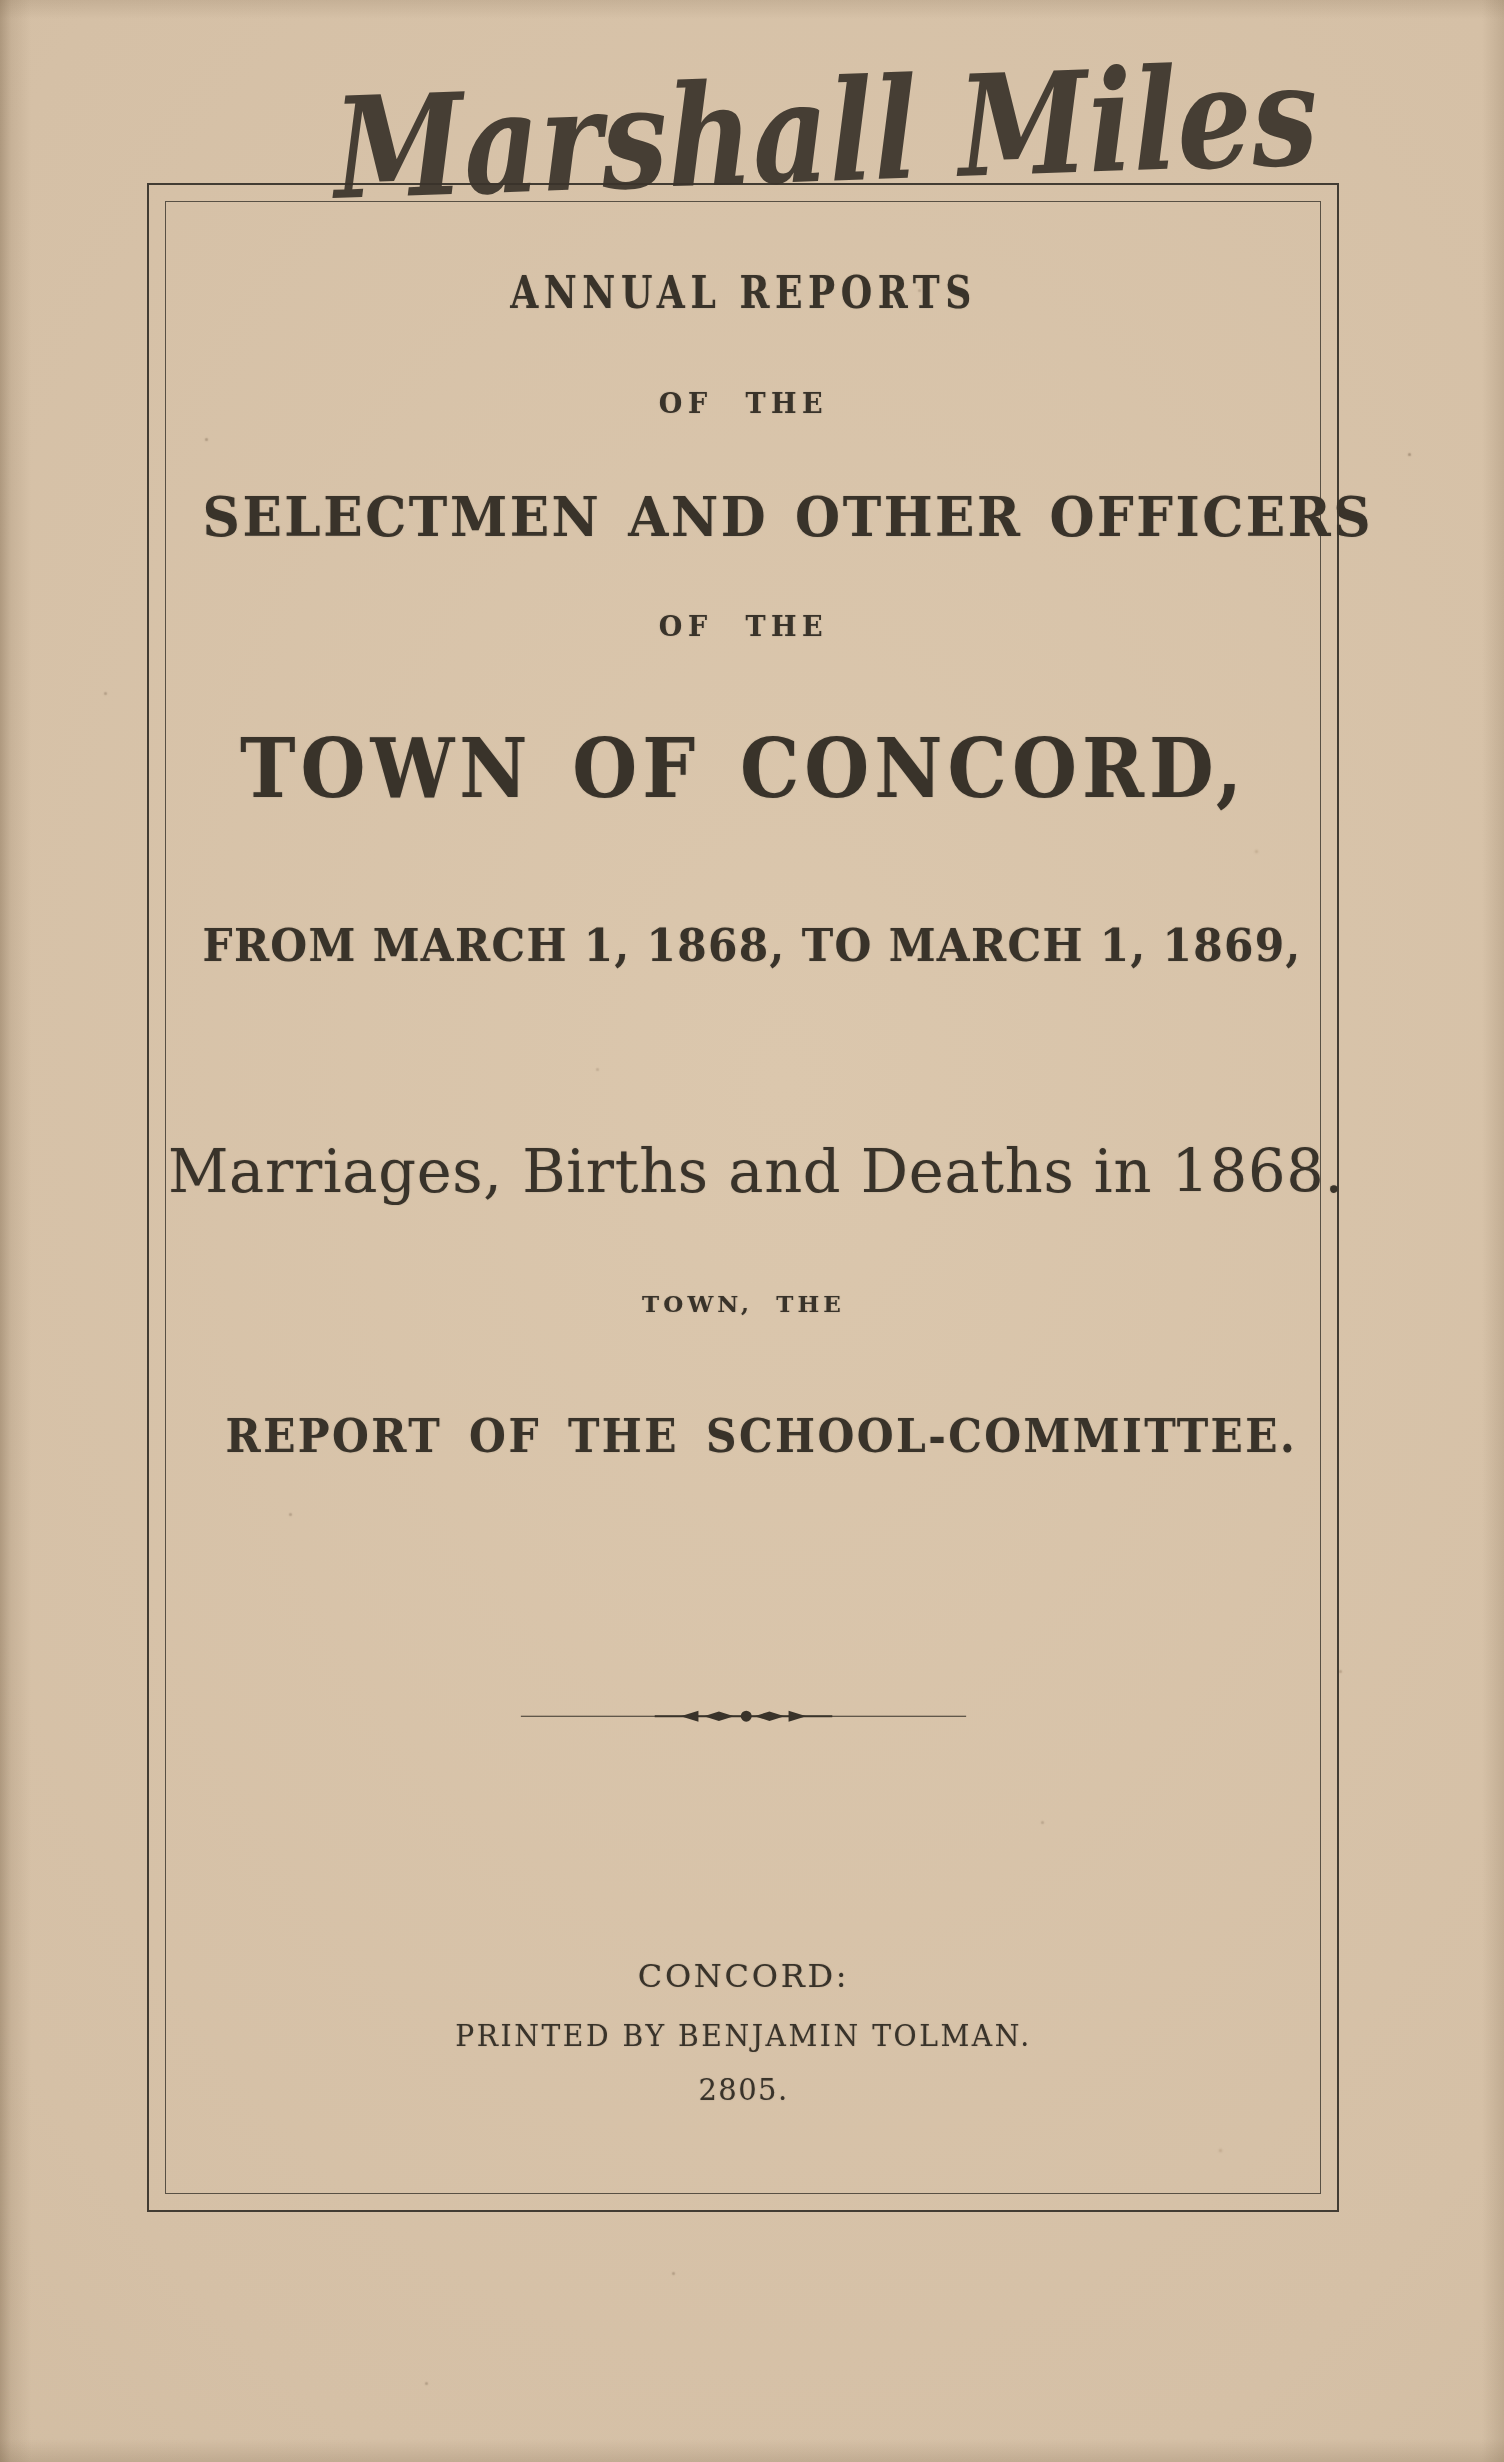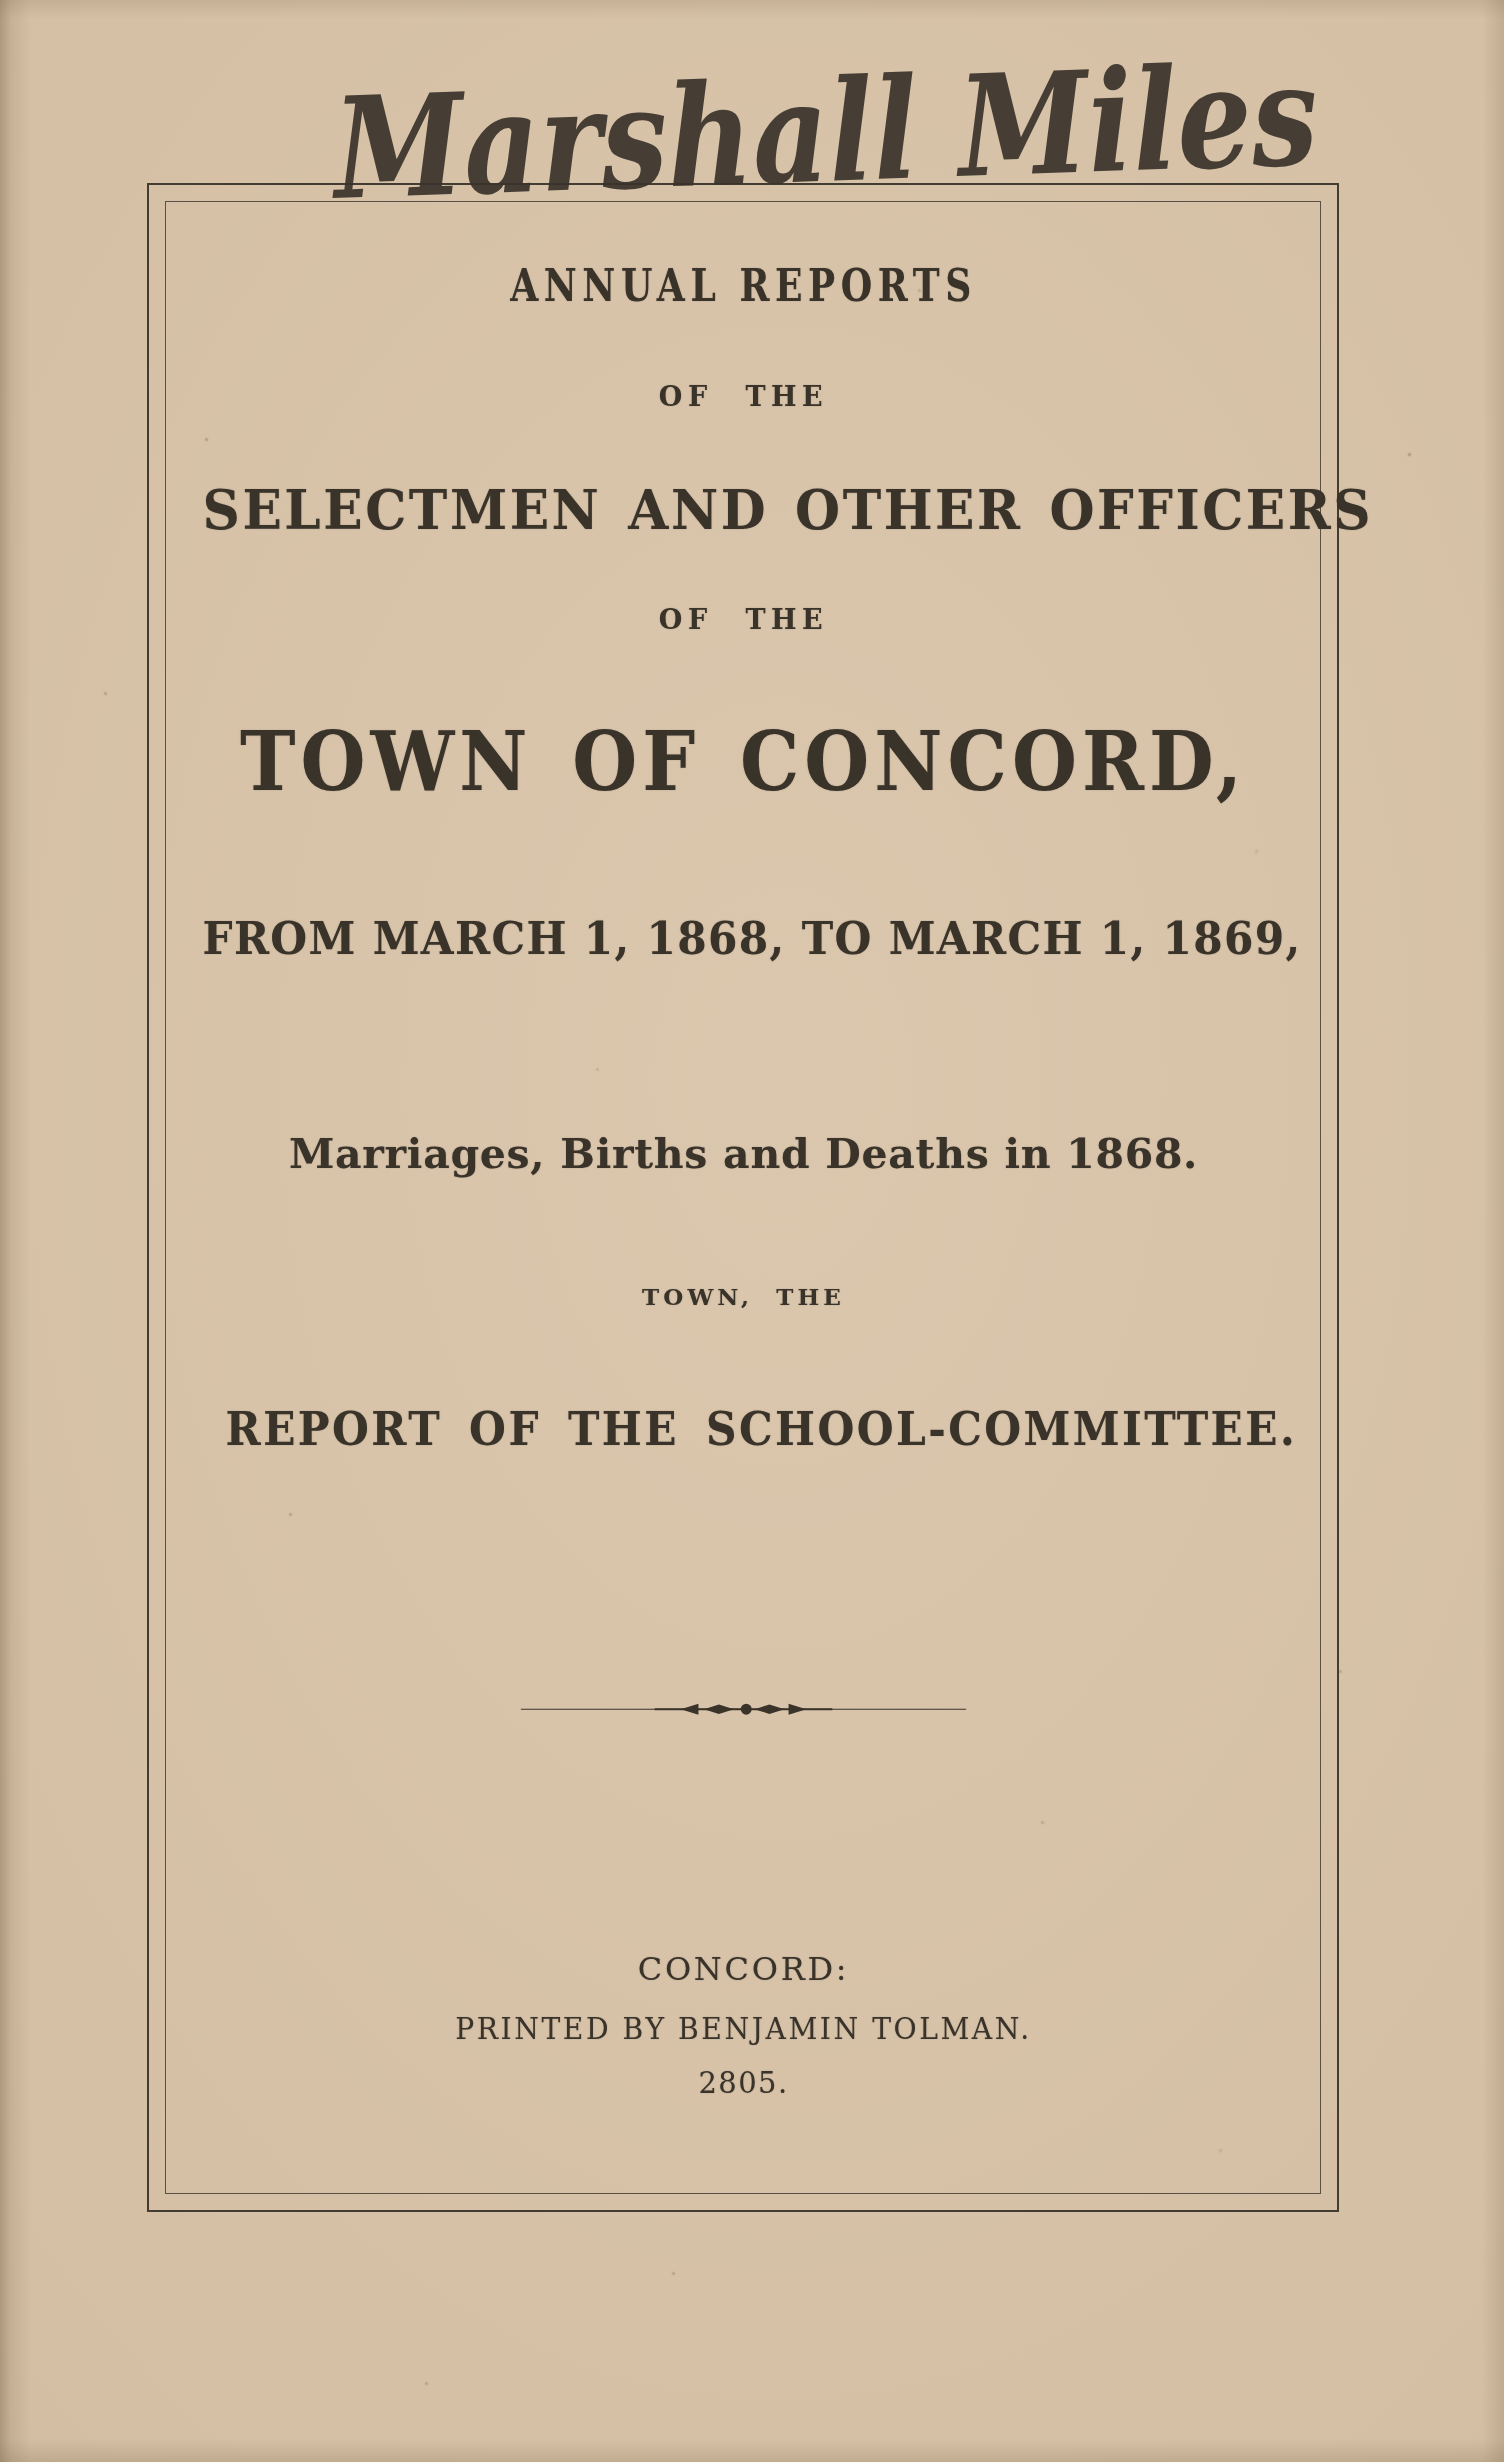--- a/index.html
+++ b/index.html
@@ -37,35 +37,35 @@
     border:2.7px solid #423c33;box-sizing:border-box;
   }
   .frame-inner{
     position:absolute;inset:16.4px;
     border:1.4px solid rgba(66,60,51,.85);
   }
   .signature{
     position:absolute;left:287px;top:27px;width:1081px;height:205px;z-index:3;
   }
   .content{
-    position:absolute;left:168px;top:196px;width:1151px;height:1988px;z-index:2;
+    position:absolute;left:168px;top:203px;width:1151px;height:1988px;z-index:2;
   }
   .line{
     position:absolute;left:0;right:0;text-align:center;white-space:nowrap;
     line-height:1.12;color:#39332a;
     text-shadow:0 0 1.4px rgba(57,51,42,.30);
   }
   .l-annual   {top:65px;  font-size:44px; font-weight:bold; letter-spacing:6.8px; transform:scaleX(.82);}
   .l-ofthe1   {top:186px; font-size:27px; font-weight:bold; letter-spacing:5.5px;  word-spacing:18px;}
   .l-officers {top:283px; font-size:55px; font-weight:bold; letter-spacing:2.7px;  word-spacing:6.8px; transform:scaleX(.94);}
   .l-ofthe2   {top:409px; font-size:27px; font-weight:bold; letter-spacing:5.5px;  word-spacing:18px;}
   .l-town     {top:520px; font-size:82px;font-weight:bold; letter-spacing:5.5px;  word-spacing:9.6px; transform:scaleX(.91);}
   .l-dates    {top:718px;font-size:45px; font-weight:bold; letter-spacing:1.4px;  transform:scaleX(.94);}
   .l-including{top:843px;font-size:23px; font-weight:bold; letter-spacing:4.1px;  word-spacing:11px;}
-  .l-vital    {top:936px;font-size:41px; font-weight:bold; letter-spacing:0.7px;}
+  .l-vital    {top:936px;font-size:59px; font-weight:normal; letter-spacing:0.7px;}
   .l-also     {top:1088px;font-size:23px; font-weight:bold; letter-spacing:4.1px;  word-spacing:11px;}
   .l-school   {top:1207px;font-size:47px; font-weight:bold; letter-spacing:2.7px;  word-spacing:11px; transform:scaleX(.90);}
   .divider{
     position:absolute;top:1505px;left:350px;width:451px;height:16.4px;
   }
   .l-place    {top:1756px;font-size:32px; letter-spacing:2.7px;}
   .l-printer  {top:1816px;font-size:30px; letter-spacing:2.7px; transform:scaleX(.94);}
   .l-year     {top:1871px;font-size:29px; letter-spacing:1.4px;}
 </style>
 </head>

